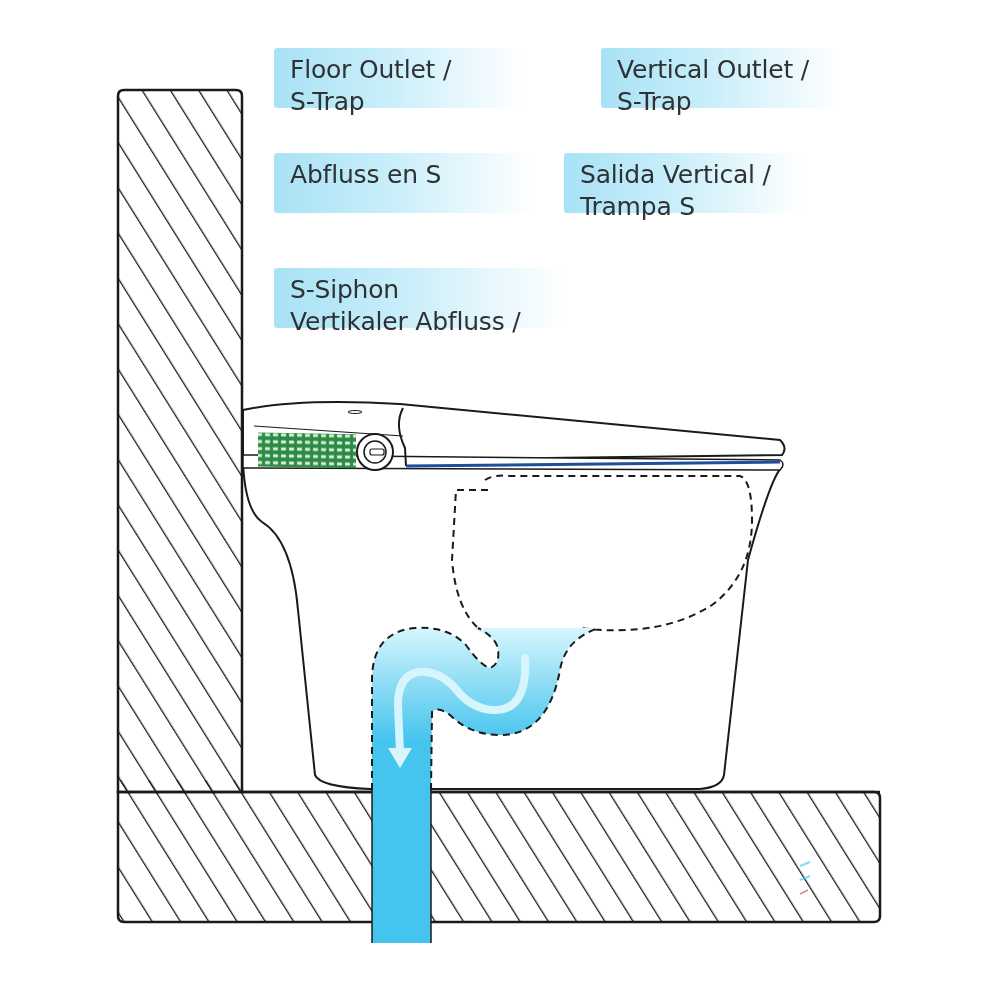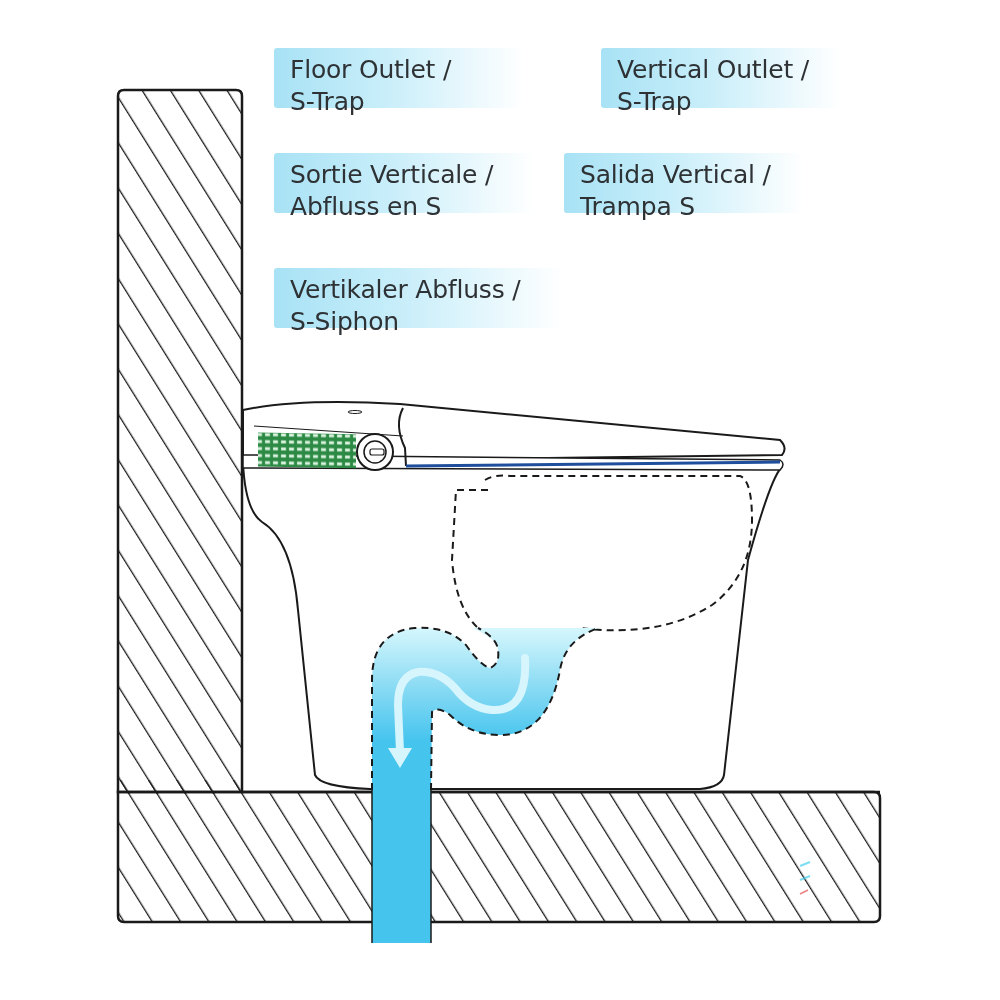--- a/index.html
+++ b/index.html
@@ -24,30 +24,29 @@
 
 <div class="label" style="left:274px;top:48px;width:250px;">
   <span>Floor Outlet /</span>
   <span>S-Trap</span>
 </div>
 <div class="label" style="left:564px;top:48px;width:240px;margin-left:37px;">
   <span>Vertical Outlet /</span>
   <span>S-Trap</span>
 </div>
 <div class="label" style="left:274px;top:153px;width:260px;">
-  <span>Sortie Verticale /</span>
   <span>Abfluss en S</span>
 </div>
 <div class="label" style="left:564px;top:153px;width:240px;">
   <span>Salida Vertical /</span>
   <span>Trampa S</span>
 </div>
 <div class="label" style="left:274px;top:268px;width:290px;">
+  <span>S-Siphon</span>
   <span>Vertikaler Abfluss /</span>
-  <span>S-Siphon</span>
 </div>
 
 <svg class="diagram" width="1000" height="1000" viewBox="0 0 1000 1000">
   <defs>
     <pattern id="hatch" patternUnits="userSpaceOnUse" width="24" height="24" patternTransform="rotate(-32)">
       <line x1="0" y1="0" x2="0" y2="24" stroke="#1a1a1a" stroke-width="2.6"></line>
     </pattern>
     <linearGradient id="waterGrad" x1="0" y1="0" x2="0" y2="1">
       <stop offset="0" stop-color="#d6f7fd"></stop>
       <stop offset="0.35" stop-color="#8ddcf4"></stop>

